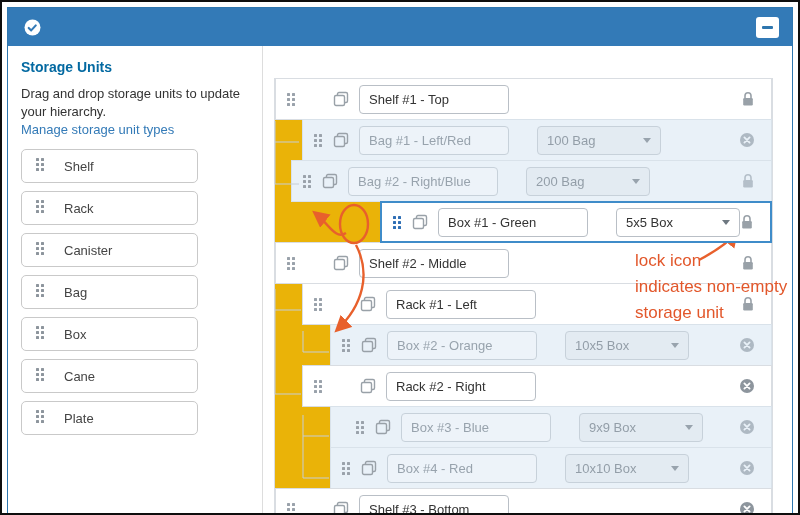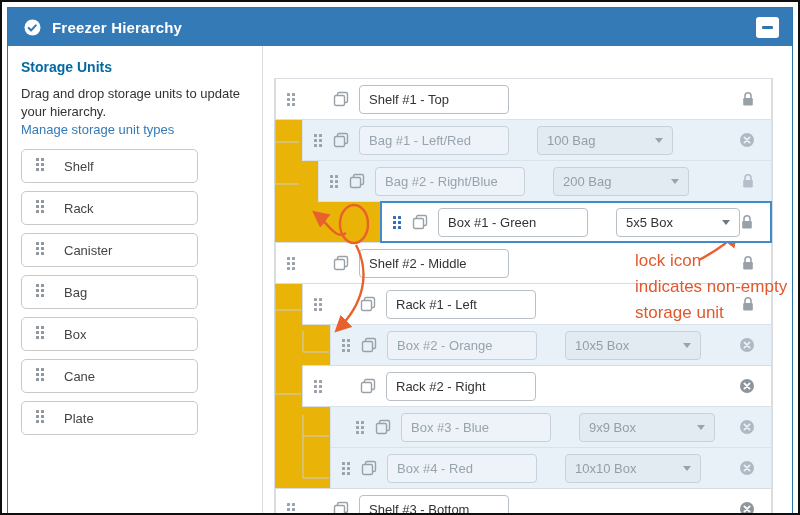--- a/index.html
+++ b/index.html
@@ -23,21 +23,21 @@
   .tree{width:499px;box-sizing:border-box;border:1px solid #d9dde2;background:#fff;}
   .children{background:#eab308;}
   .h-row{display:flex;align-items:center;box-sizing:border-box;height:42px;background:#fff;border:1px solid #d9dde2;margin-top:-1px;padding-left:10px;position:relative;}
   .h-row.leaf{background:#e9f1f8;border-color:#d9e2ea;}
   .h-row.dragging{border:2px solid #3f8cc9;z-index:2;background:#fff;}
   .h-row .hicon{display:flex;align-items:center;justify-content:center;margin-right:10px;flex:0 0 auto;background:none;border:none;padding:0;cursor:pointer;}
   .minus-btn{width:17px;height:17px;background:#868e96;border-radius:2px;}
   .minus-btn .bar{width:9px;height:2px;background:#fff;}
   .name-input{box-sizing:border-box;height:29px;width:150px;border:1px solid #b9bfc6;border-radius:4px;padding:0 9px;font-size:13px;color:#333;background:#fff;font-family:inherit;}
   .leaf .name-input{border-color:#c7d1da;color:#98a3ad;background:#edf3f9;}
-  .type-select{box-sizing:border-box;display:flex;align-items:center;height:29px;width:136px;margin-left:28px;border:1px solid #b9bfc6;border-radius:4px;background:#fff;padding:0 9px;font-size:13px;color:#333;cursor:pointer;}
+  .type-select{box-sizing:border-box;display:flex;align-items:center;height:29px;width:124px;margin-left:28px;border:1px solid #b9bfc6;border-radius:4px;background:#fff;padding:0 9px;font-size:13px;color:#333;cursor:pointer;}
   .leaf .type-select{border-color:#c7d1da;background:#e3ebf2;color:#939ea8;}
   .type-select .caret{margin-left:auto;width:0;height:0;border-left:4px solid transparent;border-right:4px solid transparent;border-top:5px solid #6e7880;}
   .leaf .type-select .caret{border-top-color:#98a3ad;}
   .right-ic{margin-left:auto;margin-right:16px;display:flex;align-items:center;background:none;border:none;padding:0;}
   
   #overlay{position:absolute;left:0;top:0;pointer-events:none;}
   .ann-text{position:absolute;left:633px;top:246px;font-size:17px;line-height:26px;color:#e2572b;pointer-events:none;}
 </style>
 </head>
 <body>
@@ -45,21 +45,20 @@
 <div id="shot">
   <div class="card">
 
     <div class="card-header">
       <span style="display:flex;">
         <svg width="17" height="17" viewBox="0 0 17 17">
             <circle cx="8.5" cy="8.5" r="8" fill="#fff"></circle>
             <path d="M4.7 8.9 l2.5 2.5 4.6-5" fill="none" stroke="#337ab7" stroke-width="2.1" stroke-linecap="round" stroke-linejoin="round"></path>
           </svg>
       </span>
-      <span class="card-title">Freezer Hierarchy</span>
       <button class="collapse-btn">
         <span class="bar"></span>
       </button>
     </div>
 
     <div class="card-body">
       <div class="sidebar">
         <p class="sb-heading">Storage Units</p>
         <p class="sb-desc">Drag and drop storage units to update your hierarchy.</p>
         <a href="#" class="sb-link">Manage storage unit types</a>
@@ -215,21 +214,21 @@
                   <span>100 Bag</span>
                   <span class="caret"></span>
                 </div>
                 <button class="right-ic">
                   <svg width="16" height="16" viewBox="0 0 16 16">
                     <circle cx="8" cy="8" r="7" fill="#aeb9c3"></circle>
                     <path d="M5.4 5.4 L10.6 10.6 M10.6 5.4 L5.4 10.6" stroke="#e9f1f8" stroke-width="1.8" stroke-linecap="round"></path>
                   </svg>
                 </button>
               </div>
-              <div class="h-row leaf" style="margin-left: 43px; justify-content: flex-end;">
+              <div class="h-row leaf" style="margin-left: 16px; justify-content: flex-end;">
                 <span class="hicon">
                   <svg width="10" height="15" viewBox="0 0 10 15">
                     <g fill="#9aa2ab">
                       <rect x="1" y="1" width="3" height="3" rx="0.5"></rect>
                       <rect x="6" y="1" width="3" height="3" rx="0.5"></rect>
                       <rect x="1" y="6" width="3" height="3" rx="0.5"></rect>
                       <rect x="6" y="6" width="3" height="3" rx="0.5"></rect>
                       <rect x="1" y="11" width="3" height="3" rx="0.5"></rect>
                       <rect x="6" y="11" width="3" height="3" rx="0.5"></rect>
                     </g>

